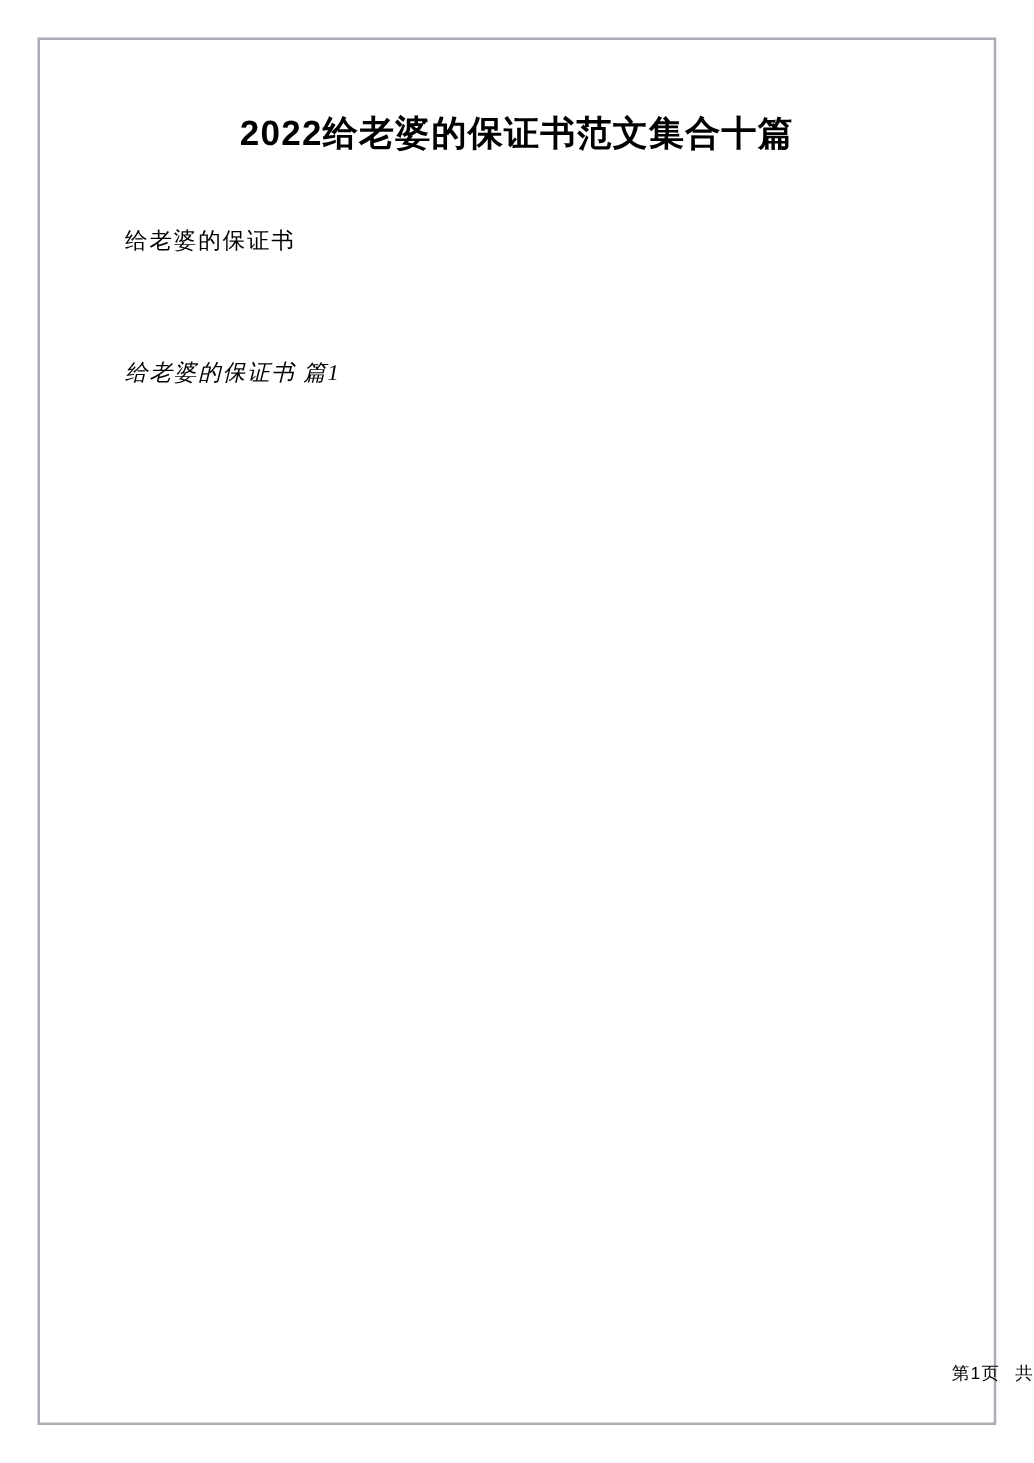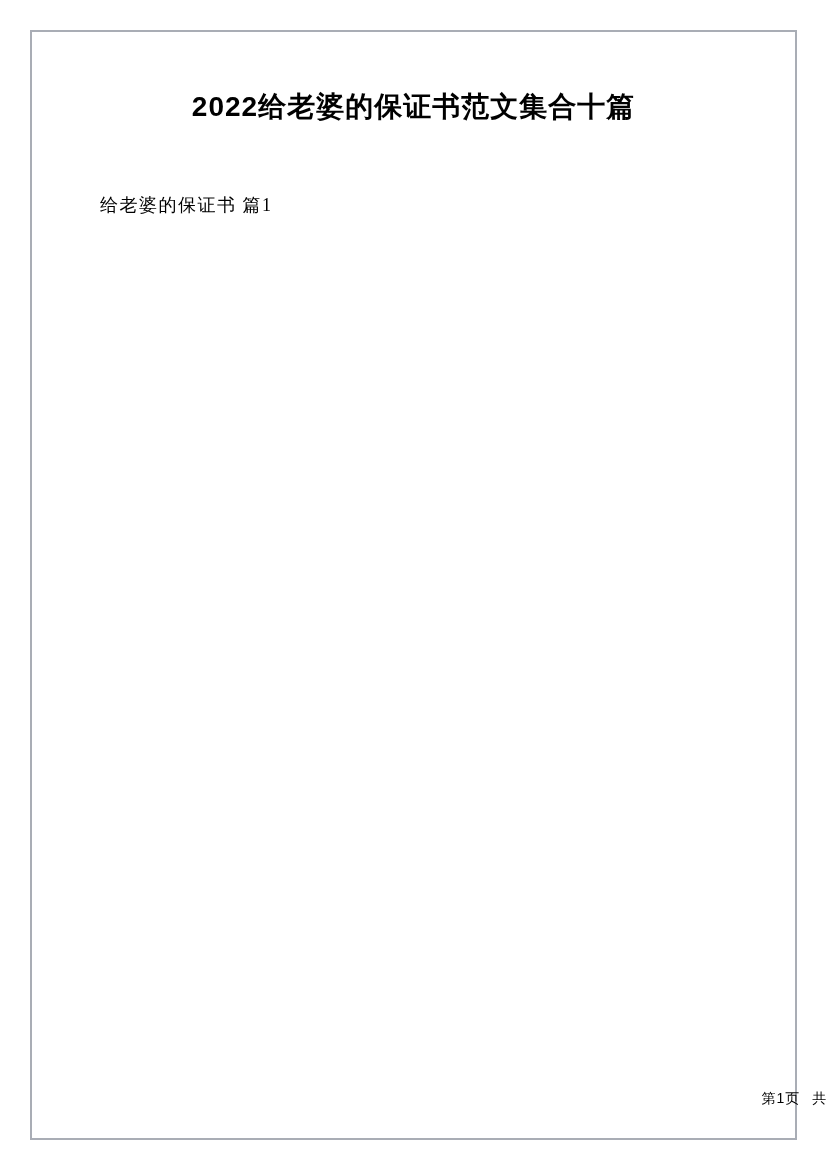--- a/index.html
+++ b/index.html
@@ -44,20 +44,21 @@
       line-height: 53px;
       letter-spacing: 1.5px;
       text-align: justify;
       text-justify: inter-ideograph;
     }
     .para.indent {
       text-indent: 2em;
     }
     .para.gap-above {
       margin-top: 53px;
+      font-style: italic;
     }
     .footer {
       position: absolute;
       bottom: 62px;
       left: 0;
       width: 100%;
       text-align: right;
       font-size: 14px;
       font-family: "Liberation Sans", "DejaVu Sans", sans-serif;
       letter-spacing: 1px;
@@ -71,20 +72,21 @@
 </head>
 <body>
 
 <div class="page">
 
   <div class="page-border"></div>
 
   <div class="content">
     <h1 class="title">2022给老婆的保证书范文集合十篇</h1>
 
+    <p class="para">给老婆的保证书</p>
 
 
     <p class="para gap-above">给老婆的保证书 篇1</p>
 
 
 
   </div>
 
   <div class="footer">
     <span>第1页</span><span class="gap"></span><span>共1页</span>

